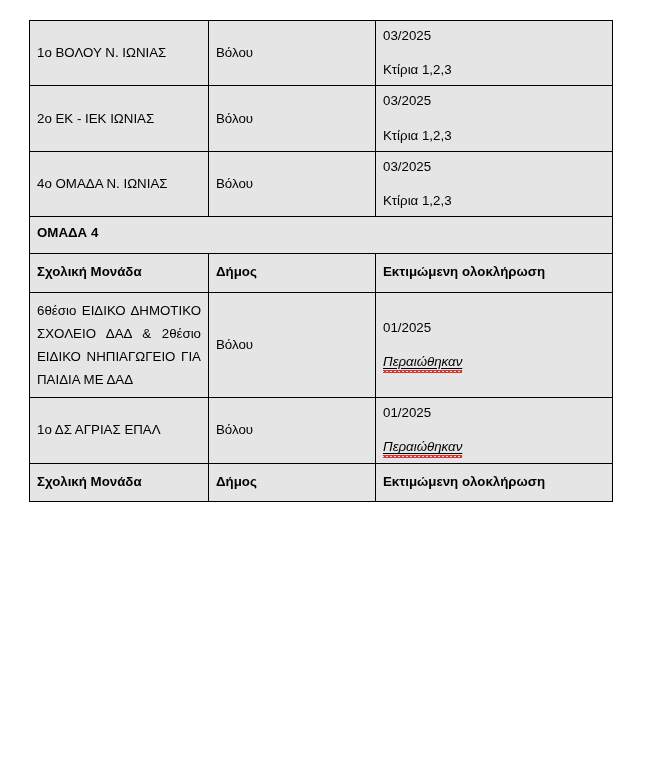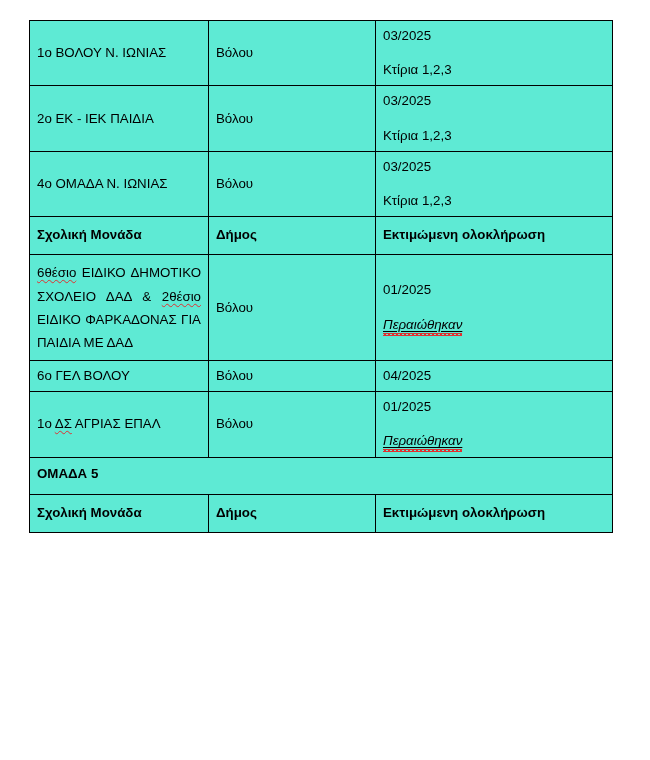--- a/index.html
+++ b/index.html
@@ -29,21 +29,21 @@
     width: 583px;
     border-collapse: collapse;
     table-layout: fixed;
     font-size: 13.3px;
   }
 
   table.doc-table td {
     border: 1px solid #000000;
     padding: 0;
     vertical-align: middle;
-    background: #5eead4;
+    background: #e5e5e5;
   }
 
   
   col.c-school { width: 179px; }
   col.c-dimos  { width: 167px; }
   col.c-est    { width: 237px; }
 
   .cell {
     padding: 5px 7px 5px 7px;
     line-height: 1.52;
@@ -91,21 +91,20 @@
   }
 
   
   .done {
     font-style: italic;
     text-decoration: underline;
   }
 
   
   .sp {
-    text-decoration: underline;
     text-decoration-style: wavy;
     text-decoration-color: #e03030;
     text-decoration-thickness: 1px;
     text-underline-offset: 2px;
   }
   .done.sp {
     text-decoration: underline;
     text-decoration-color: #000000;
     position: relative;
     text-align: center;
@@ -147,21 +146,21 @@
         <td class="cell-top">
           <div class="cell">
             <p class="est-p">03/2025</p>
             <p class="est-p">Κτίρια 1,2,3</p>
           </div>
         </td>
       </tr>
 
       <tr>
         <td class="cell-mid">
-          <div class="cell">2ο ΕΚ - ΙΕΚ ΠΑΙΔΙΑ</div>
+          <div class="cell">2ο ΕΚ - ΙΕΚ ΙΩΝΙΑΣ</div>
         </td>
         <td class="cell-mid">
           <div class="cell">Βόλου</div>
         </td>
         <td class="cell-top">
           <div class="cell">
             <p class="est-p">03/2025</p>
             <p class="est-p">Κτίρια 1,2,3</p>
           </div>
         </td>
@@ -175,81 +174,70 @@
           <div class="cell">Βόλου</div>
         </td>
         <td class="cell-top">
           <div class="cell">
             <p class="est-p">03/2025</p>
             <p class="est-p">Κτίρια 1,2,3</p>
           </div>
         </td>
       </tr>
 
+      <tr>
+        <td class="band" colspan="3">
+          <div class="cell">ΟΜΑΔΑ 4</div>
+        </td>
+      </tr>
 
       <tr>
         <td class="colhead">
           <div class="cell">Σχολική Μονάδα</div>
         </td>
         <td class="colhead">
           <div class="cell">Δήμος</div>
         </td>
         <td class="colhead">
           <div class="cell">Εκτιμώμενη ολοκλήρωση</div>
         </td>
       </tr>
 
       <tr>
         <td class="cell-top">
-          <div class="cell just just-left-last"><span class="sp">6θέσιο</span> <span>ΕΙΔΙΚΟ ΔΗΜΟΤΙΚΟ ΣΧΟΛΕΙΟ ΔΑΔ &amp;</span> <span class="sp">2θέσιο</span> <span>ΕΙΔΙΚΟ ΦΑΡΚΑΔΟΝΑΣ ΓΙΑ ΠΑΙΔΙΑ ΜΕ ΔΑΔ</span></div>
+          <div class="cell just just-left-last"><span class="sp">6θέσιο</span> <span>ΕΙΔΙΚΟ ΔΗΜΟΤΙΚΟ ΣΧΟΛΕΙΟ ΔΑΔ &amp;</span> <span class="sp">2θέσιο</span> <span>ΕΙΔΙΚΟ ΝΗΠΙΑΓΩΓΕΙΟ ΓΙΑ ΠΑΙΔΙΑ ΜΕ ΔΑΔ</span></div>
         </td>
         <td class="cell-mid">
           <div class="cell">Βόλου</div>
         </td>
         <td class="cell-mid">
           <div class="cell">
             <p class="est-p">01/2025</p>
             <p class="est-p"><span class="done sp">Περαιώθηκαν</span></p>
           </div>
         </td>
       </tr>
 
-      <tr>
-        <td class="cell-mid">
-          <div class="cell">6ο ΓΕΛ ΒΟΛΟΥ</div>
-        </td>
-        <td class="cell-mid">
-          <div class="cell">Βόλου</div>
-        </td>
-        <td class="cell-mid">
-          <div class="cell">04/2025</div>
-        </td>
-      </tr>
 
       <tr>
         <td class="cell-mid">
           <div class="cell"><span>1ο</span> <span class="sp">ΔΣ</span> <span>ΑΓΡΙΑΣ ΕΠΑΛ</span></div>
         </td>
         <td class="cell-mid">
           <div class="cell">Βόλου</div>
         </td>
         <td class="cell-top">
           <div class="cell">
             <p class="est-p">01/2025</p>
             <p class="est-p"><span class="done sp">Περαιώθηκαν</span></p>
           </div>
         </td>
       </tr>
 
 
-      <tr>
-        <td class="band" colspan="3">
-          <div class="cell">ΟΜΑΔΑ 5</div>
-        </td>
-      </tr>
 
       <tr>
         <td class="colhead">
           <div class="cell">Σχολική Μονάδα</div>
         </td>
         <td class="colhead">
           <div class="cell">Δήμος</div>
         </td>
         <td class="colhead">
           <div class="cell">Εκτιμώμενη ολοκλήρωση</div>

